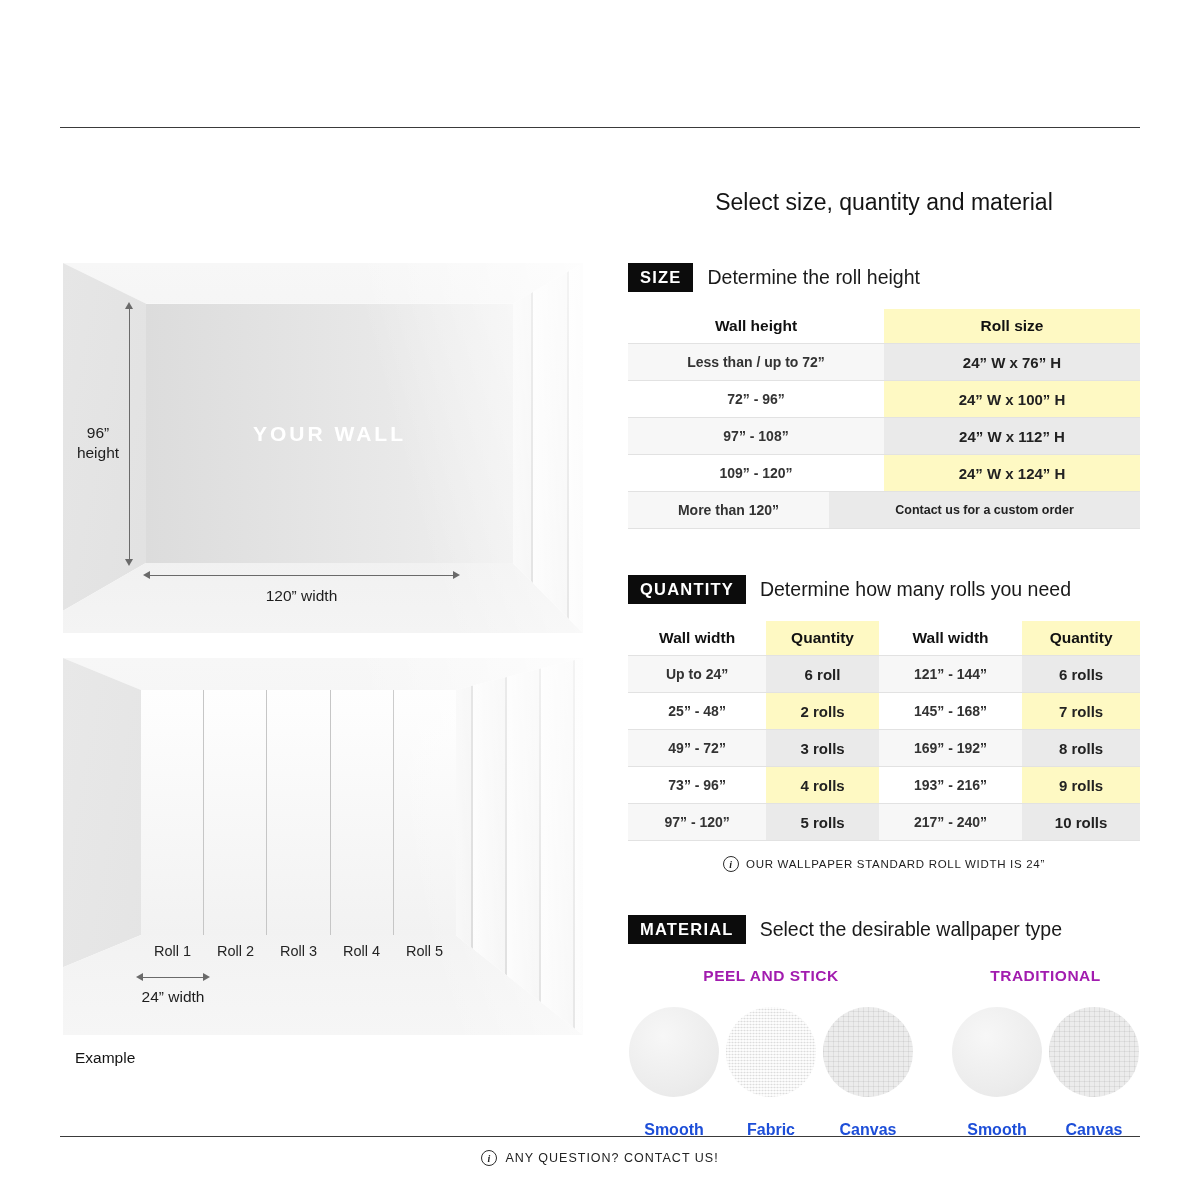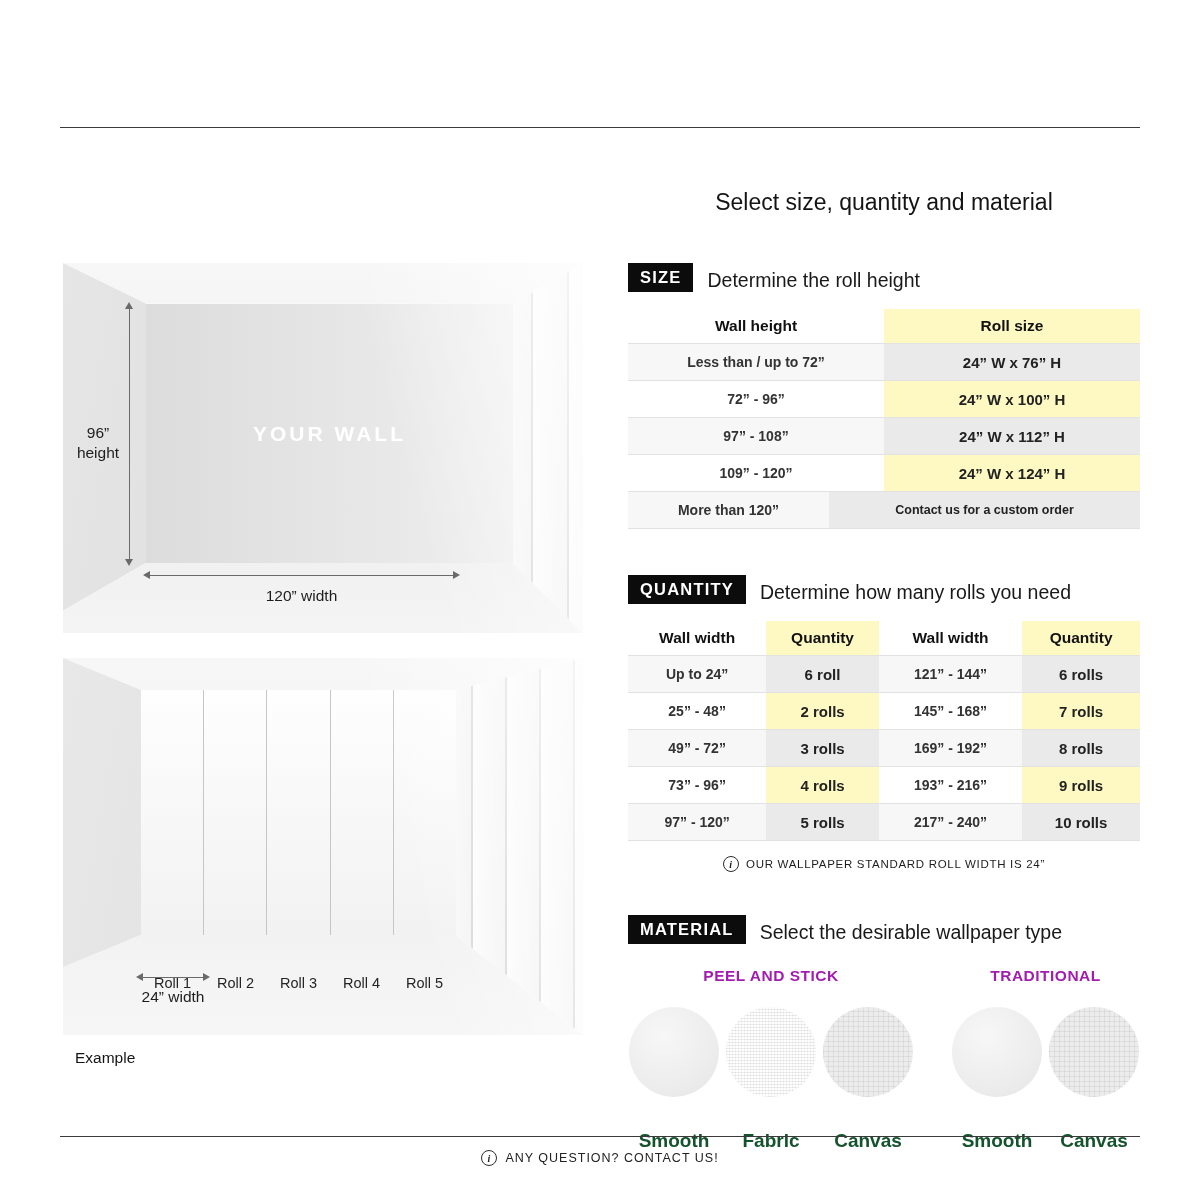--- a/index.html
+++ b/index.html
@@ -48,33 +48,33 @@
   .width-label-1{left:87px;top:324px;width:303px;text-align:center;}
 
   .r2-ceiling{background:linear-gradient(180deg,#f7f7f7,#ededed);clip-path:polygon(0% 0%,100% 0%,75.5% 8.5%,15% 8.5%);}
   .r2-leftwall{background:linear-gradient(100deg,#e8e8e8,#d8d8d8);clip-path:polygon(0% 0%,15% 8.5%,15% 73.5%,0% 82%);}
   .r2-floor{background:linear-gradient(180deg,#e8e8e8,#f6f6f6);clip-path:polygon(15% 73.5%,75.5% 73.5%,100% 100%,0% 100%,0% 82%);}
   .r2-window{background-color:#fafafa;
              background-image:repeating-linear-gradient(90deg,#d7d7d7 0px,#d7d7d7 2px,#fcfcfc 2px,#f3f3f3 34px);
              clip-path:polygon(75.5% 8.5%,100% 0%,100% 100%,75.5% 73.5%);}
   .panels{position:absolute;left:78px;top:32px;width:315px;height:245px;display:flex;gap:1px;background:#c6c6c6;}
   .panel{flex:1;background:linear-gradient(180deg,#fefefe,#f2f2f2);}
-  .roll-labels{position:absolute;left:78px;top:285px;width:315px;display:flex;margin-top:32px;}
+  .roll-labels{position:absolute;left:78px;top:285px;width:315px;display:flex;}
   .roll-label{flex:1;text-align:center;font-size:14.5px;color:#242424;}
   .r2-dim-h{left:80px;top:319px;width:60px;}
   .width-label-2{left:45px;top:330px;width:130px;text-align:center;}
 
   .example{position:absolute;left:75px;top:1047px;width:470px;font-size:15.5px;line-height:1.38;color:#141414;}
 
   
   .section{position:absolute;left:628px;width:512px;}
   .size-section{top:263px;}
   .quantity-section{top:575px;}
   .material-section{top:915px;}
-  .section-head{display:flex;align-items:flex-end;gap:14px;}
+  .section-head{display:flex;align-items:center;gap:14px;}
   .badge{background:#0c0c0c;color:#ffffff;font-weight:bold;font-size:16.5px;letter-spacing:1.2px;padding:5px 12px;}
   .section-title{font-size:19.5px;color:#191919;}
 
   .tbl{margin-top:17px;}
   .trow{display:flex;border-bottom:1px solid #e2e2e2;}
   .cell{display:flex;align-items:center;justify-content:center;text-align:center;font-weight:bold;}
   .hdr{height:34px;}
   .hdr .cell{font-size:15.5px;font-weight:bold;color:#111111;}
   .size-tbl .trow:not(.hdr){height:36px;}
   .size-tbl .tall{height:48px;}
@@ -99,21 +99,21 @@
   .swatch-row{display:flex;gap:5px;margin-top:22px;}
   .swatch-item{width:92px;display:flex;flex-direction:column;align-items:center;}
   .swatch{width:90px;height:90px;border-radius:50%;}
   .smooth{background:radial-gradient(circle at 38% 32%,#f7f7f7,#ececec 65%,#e4e4e4);}
   .fabric{background-color:#f0f0f0;
           background-image:repeating-linear-gradient(0deg,rgba(0,0,0,0.045) 0 1px,rgba(255,255,255,0.6) 1px 3px),
                            repeating-linear-gradient(90deg,rgba(0,0,0,0.045) 0 1px,rgba(255,255,255,0.6) 1px 3px);}
   .canvas{background-color:#ececec;
           background-image:repeating-linear-gradient(0deg,rgba(0,0,0,0.06) 0 1px,transparent 1px 5px),
                            repeating-linear-gradient(90deg,rgba(0,0,0,0.06) 0 1px,transparent 1px 5px);}
-  .swatch-label{margin-top:33px;font-size:19px;font-weight:bold;color:#14532d;}
+  .swatch-label{margin-top:24px;font-size:16px;font-weight:bold;color:#1d4ed8;}
 
   .footer{position:absolute;top:1150px;left:0;width:100%;display:flex;align-items:center;justify-content:center;
           gap:8px;font-size:12.5px;letter-spacing:1px;color:#222222;}
 </style>
 </head>
 <body>
 
 <div class="page">
 
   <div class="rule top-rule"></div>

